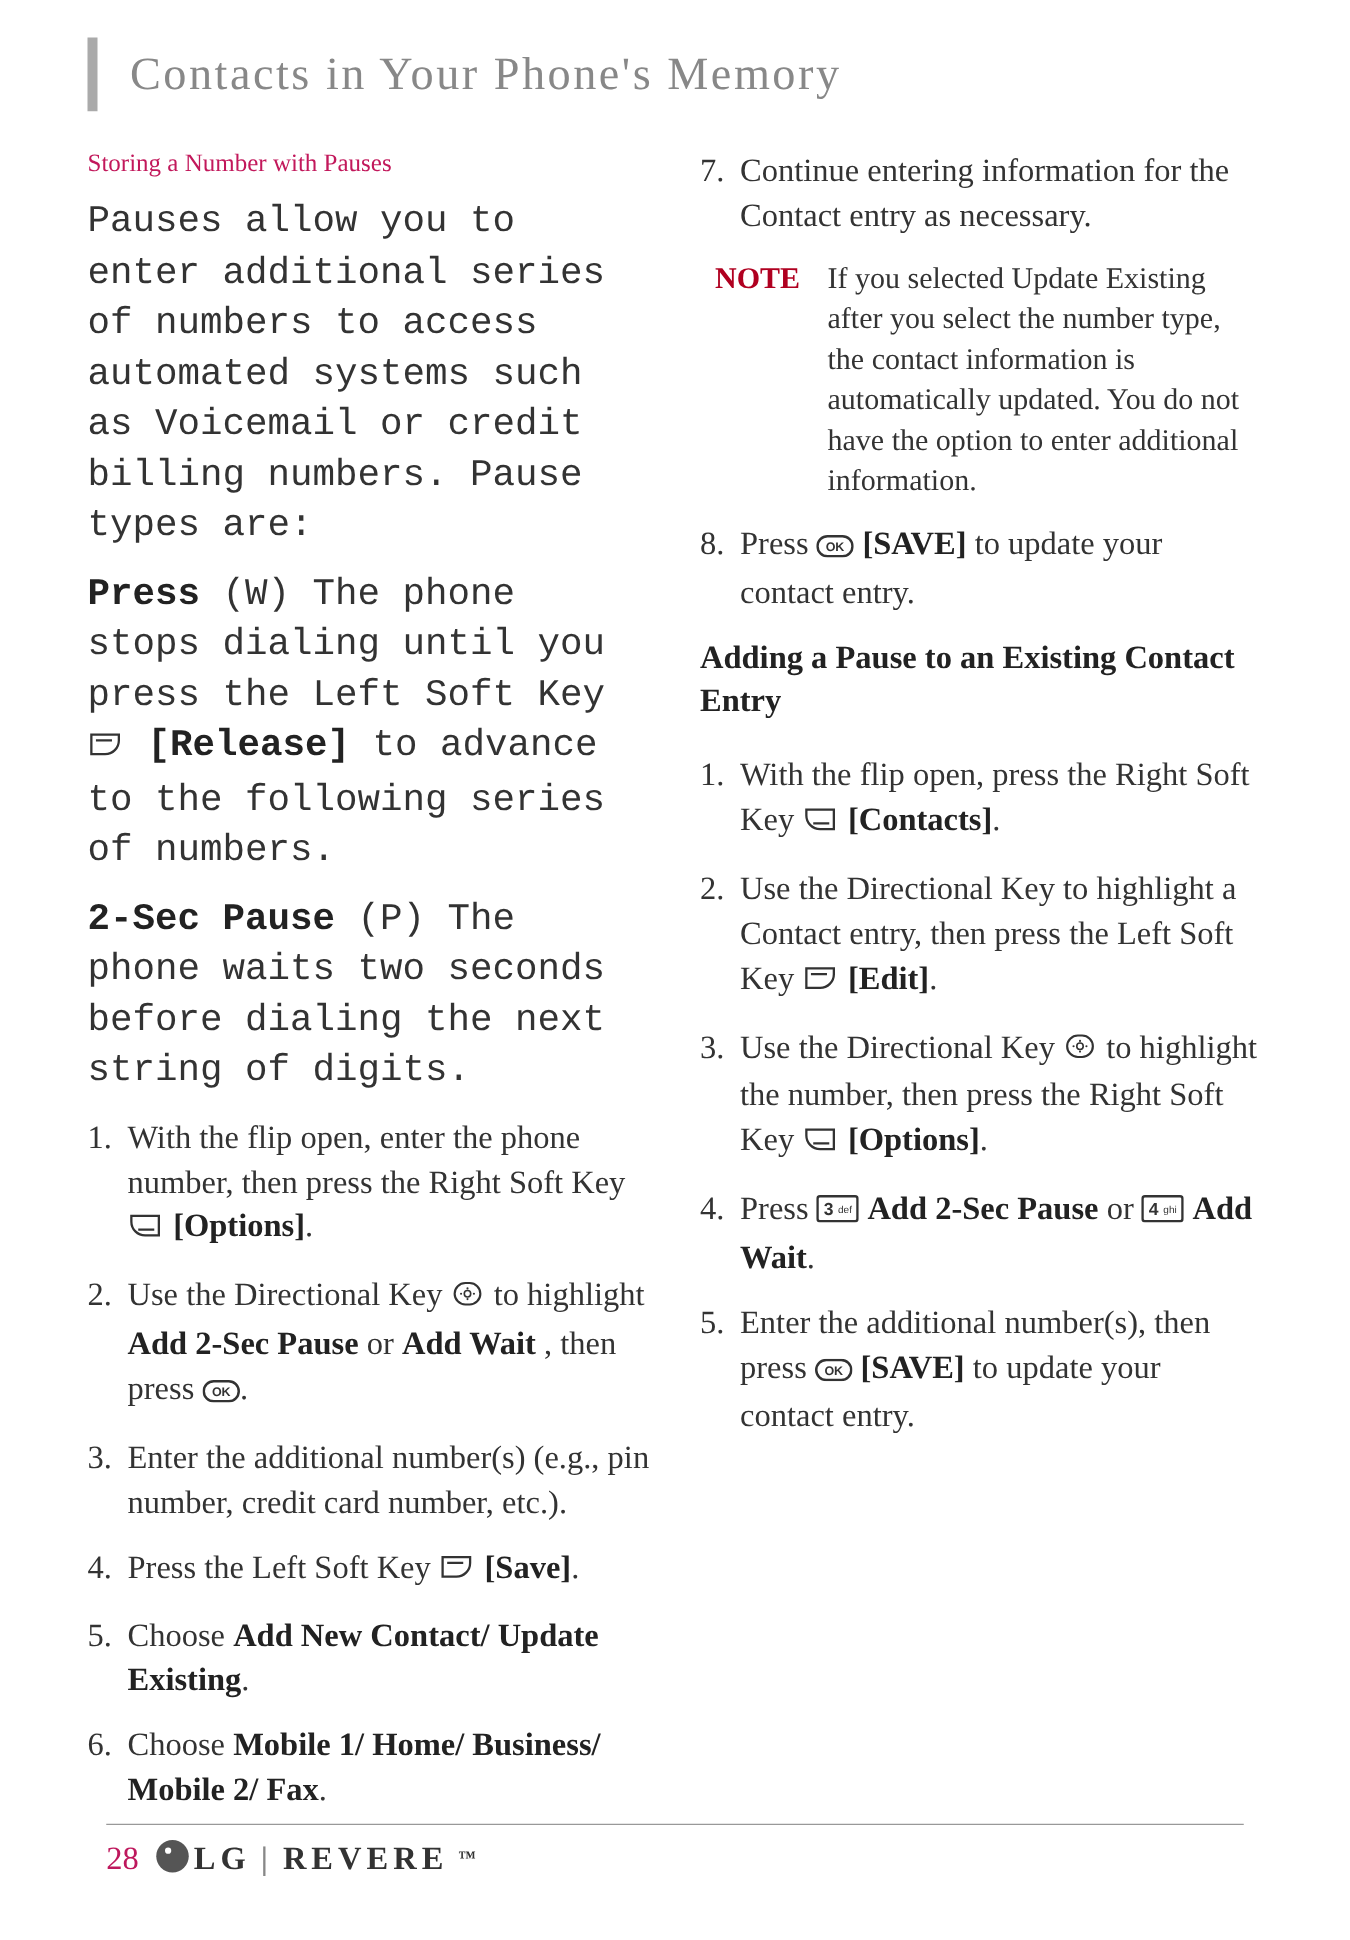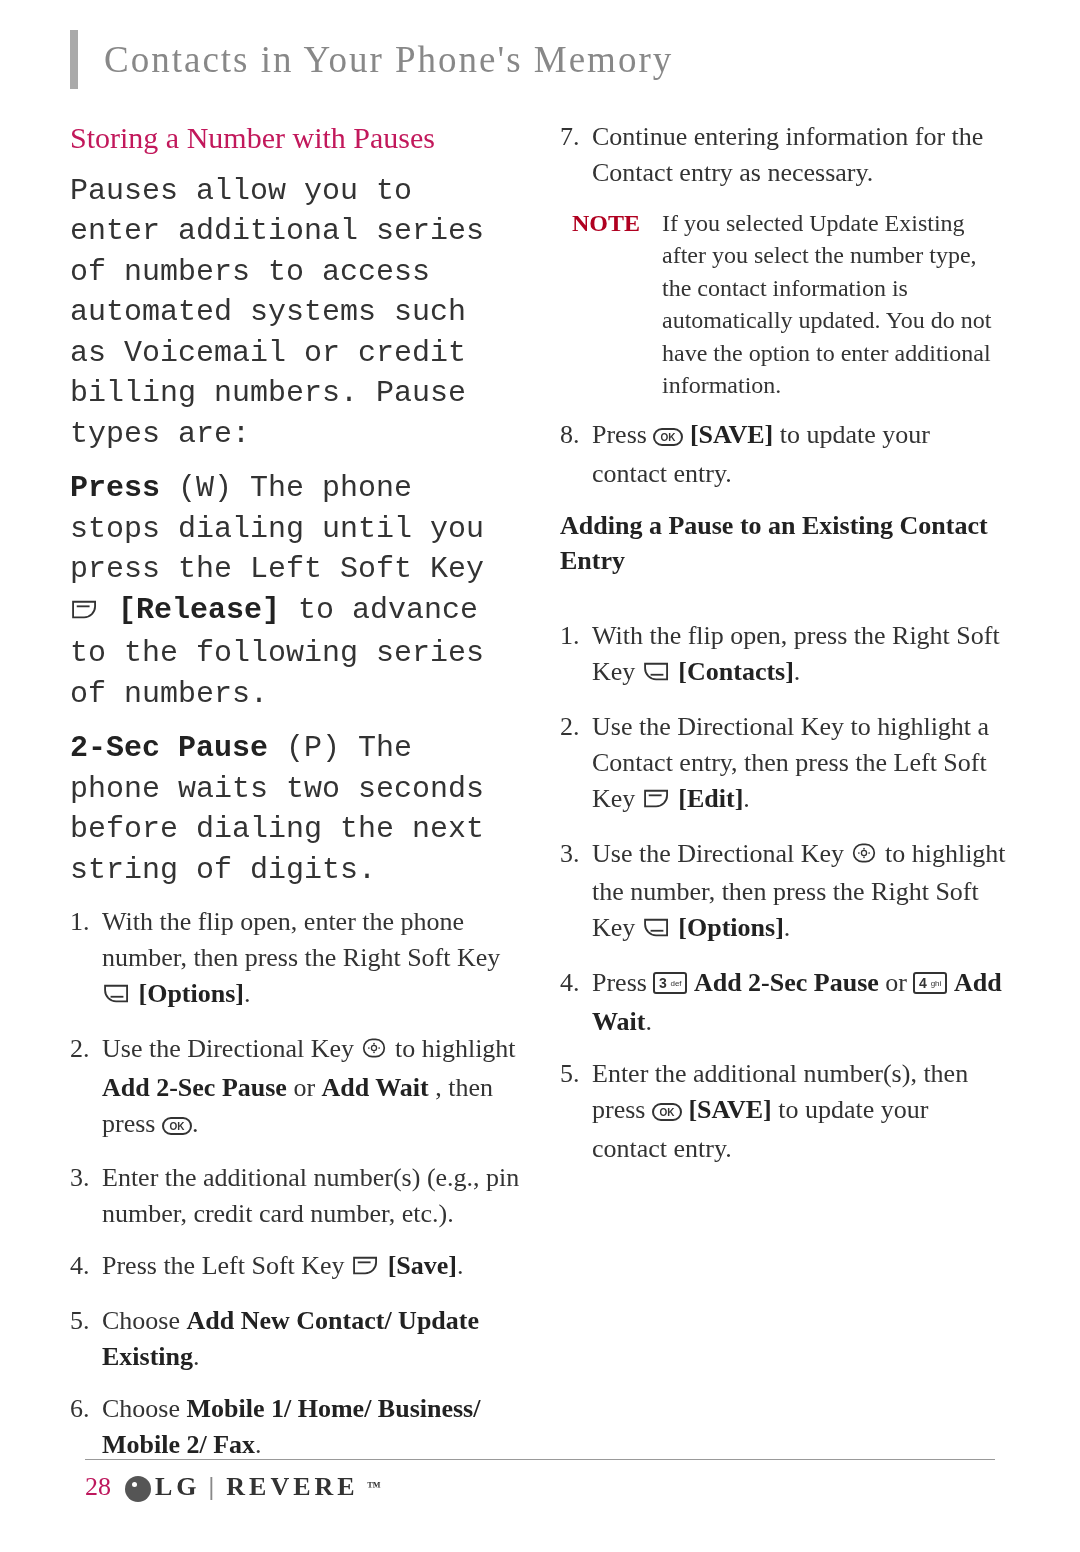--- a/index.html
+++ b/index.html
@@ -22,21 +22,21 @@
     margin-bottom: 30px;
     line-height: 1.6;
   }
   .columns {
     display: flex;
     gap: 40px;
   }
   .col { flex: 1; }
   .section-head {
     color: #c2185b;
-    font-size: 30px;
+    font-size: 20px;
     font-weight: 400;
     margin-bottom: 14px;
     line-height: 1.25;
   }
   .body-text {
     font-size: 30px;
     line-height: 1.35;
     color: #333;
     margin-bottom: 14px;
     font-family: Liberation Mono, monospace;
@@ -74,21 +74,21 @@
     position: absolute;
     left: 0;
     top: 0;
     font-weight: 700;
     color: #b00020;
   }
   .sub-head {
     font-size: 26px;
     font-weight: 700;
     color: #222;
-    margin: 14px 0 40px 0;
+    margin: 14px 0 24px 0;
     line-height: 1.35;
   }
   .footer {
     position: absolute;
     bottom: 50px;
     left: 85px;
     right: 85px;
     border-top: 1px solid #999;
     padding-top: 12px;
     display: flex;
@@ -103,21 +103,21 @@
     font-size: 26px;
     letter-spacing: 4px;
     font-weight: 700;
     color: #333;
     display: flex;
     align-items: center;
     gap: 8px;
   }
   .lg-logo {
     display: inline-flex;
-    align-items: flex-end;
+    align-items: flex-start;
     gap: 4px;
   }
   .lg-circle {
     width: 26px; height: 26px;
     border-radius: 50%;
     background: #555;
     position: relative;
   }
   .lg-circle::after {
     content: "";

